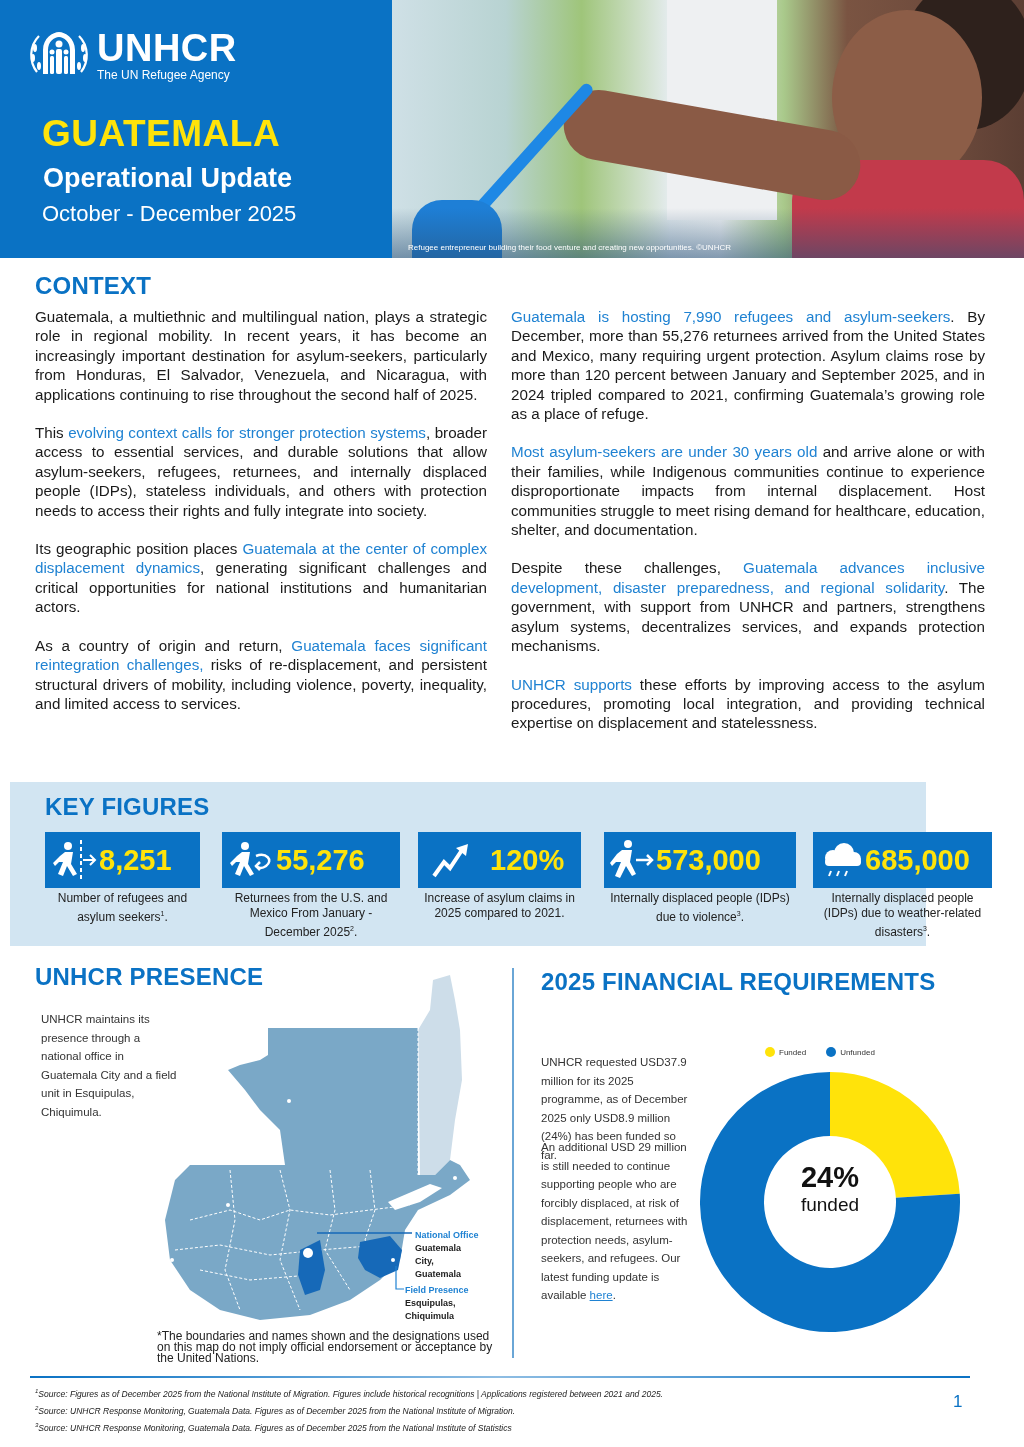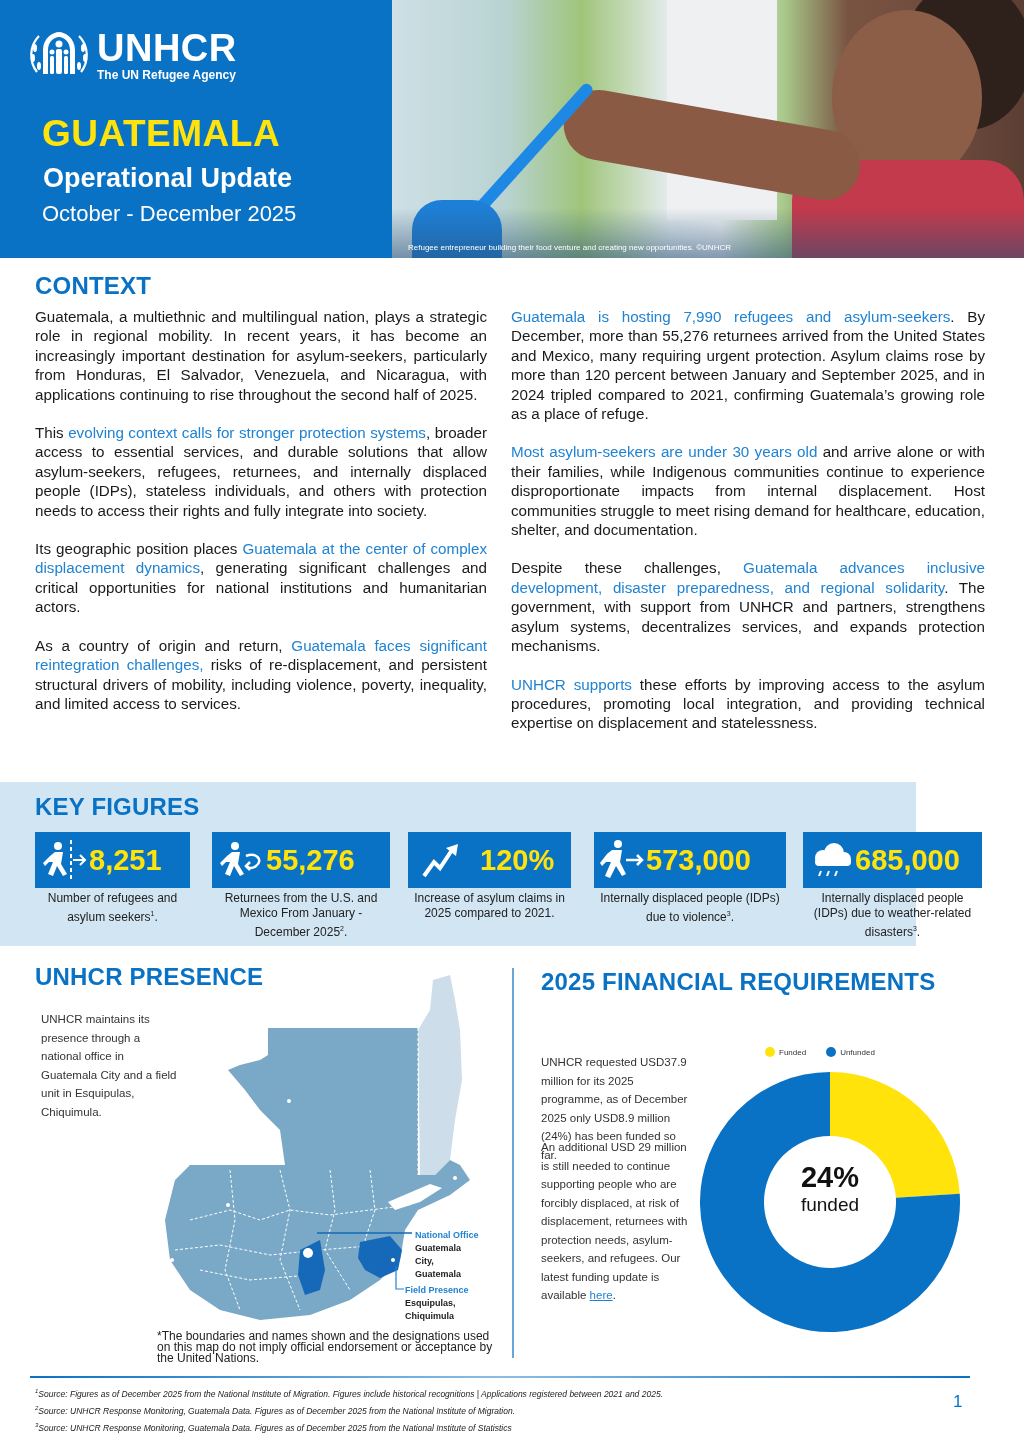--- a/index.html
+++ b/index.html
@@ -5,21 +5,21 @@
   * { box-sizing: border-box; margin: 0; padding: 0; }
   body { width: 1024px; height: 1447px; background: #ffffff; font-family: "Liberation Sans", sans-serif; color: #1a1a1a; position: relative; overflow: hidden; }
 
   
   .header { position: absolute; left: 0; top: 0; width: 1024px; height: 258px; }
   .header-left { position: absolute; left: 0; top: 0; width: 392px; height: 258px; background: #0a72c4; }
   .logo { position: absolute; left: 27px; top: 28px; display: flex; align-items: flex-end; }
   .logo-emblem { width: 64px; height: 54px; }
   .logo-text { margin-left: 6px; color: #fff; }
   .logo-name { font-size: 38px; font-weight: bold; letter-spacing: 0.5px; line-height: 38px; }
-  .logo-tag { font-size: 12px; font-weight: bold; line-height: 14px; margin-top: 1px; }
+  .logo-tag { font-size: 12px; font-weight: normal; line-height: 14px; margin-top: 1px; }
   .country { position: absolute; left: 42px; top: 113px; color: #ffe30a; font-size: 37px; font-weight: bold; letter-spacing: 0.5px; }
   .doc-title { position: absolute; left: 43px; top: 163px; color: #fff; font-size: 27px; font-weight: bold; }
   .period { position: absolute; left: 42px; top: 201px; color: #fff; font-size: 22px; }
   .photo { position: absolute; left: 392px; top: 0; width: 632px; height: 258px; overflow: hidden;
     background: linear-gradient(90deg, #cfe0e6 0%, #b8d3d2 18%, #9fc57a 30%, #e5ecef 44%, #f1f3f4 52%, #a9c98b 62%, #7a5442 72%, #6d4a3c 88%, #5b3e33 100%); }
   .photo-shade { position: absolute; left: 0; bottom: 0; width: 100%; height: 50px; background: linear-gradient(180deg, rgba(40,80,120,0) 0%, rgba(40,80,120,0.55) 100%); }
   .photo-pillar { position: absolute; left: 275px; top: 0; width: 110px; height: 220px; background: #eef0f2; }
   .photo-arm { position: absolute; left: 170px; top: 110px; width: 300px; height: 70px; border-radius: 40px; background: #8a5a45; transform: rotate(10deg); }
   .photo-face { position: absolute; left: 440px; top: 10px; width: 150px; height: 175px; border-radius: 50%; background: #8c5d47; }
   .photo-hair { position: absolute; left: 510px; top: -20px; width: 130px; height: 150px; border-radius: 50%; background: #2e211c; }
@@ -31,21 +31,21 @@
   
   .section-title { color: #0a72c4; font-weight: bold; font-size: 24px; letter-spacing: 0.2px; }
   .context-title { position: absolute; left: 35px; top: 272px; }
   .col { position: absolute; font-size: 15.2px; line-height: 19.4px; text-align: justify; color: #1a1a1a; }
   .col p { margin-bottom: 19px; }
   .col-left { left: 35px; top: 307px; width: 452px; }
   .col-right { left: 511px; top: 307px; width: 474px; }
   .hl { color: #1f82d2; }
 
   
-  .kf { position: absolute; left: 0; top: 782px; width: 916px; height: 164px; background: #d2e5f2; }
+  .kf { position: absolute; left: 10px; top: 782px; width: 916px; height: 164px; background: #d2e5f2; }
   .kf-title { position: absolute; left: 35px; top: 11px; }
   .kf-card { position: absolute; top: 50px; }
   .kf-box { height: 56px; background: #0a72c4; display: flex; align-items: center; padding-left: 6px; }
   .kf-icon { width: 48px; height: 44px; flex: none; }
   .kf-value { color: #ffe30a; font-weight: bold; font-size: 29px; margin-left: 0; white-space: nowrap; }
   .kf-label { font-size: 12px; line-height: 15px; text-align: center; color: #222; margin-top: 3px; }
   .kf-label sup { font-size: 7px; }
 
   
   .presence-title { position: absolute; left: 35px; top: 963px; }

